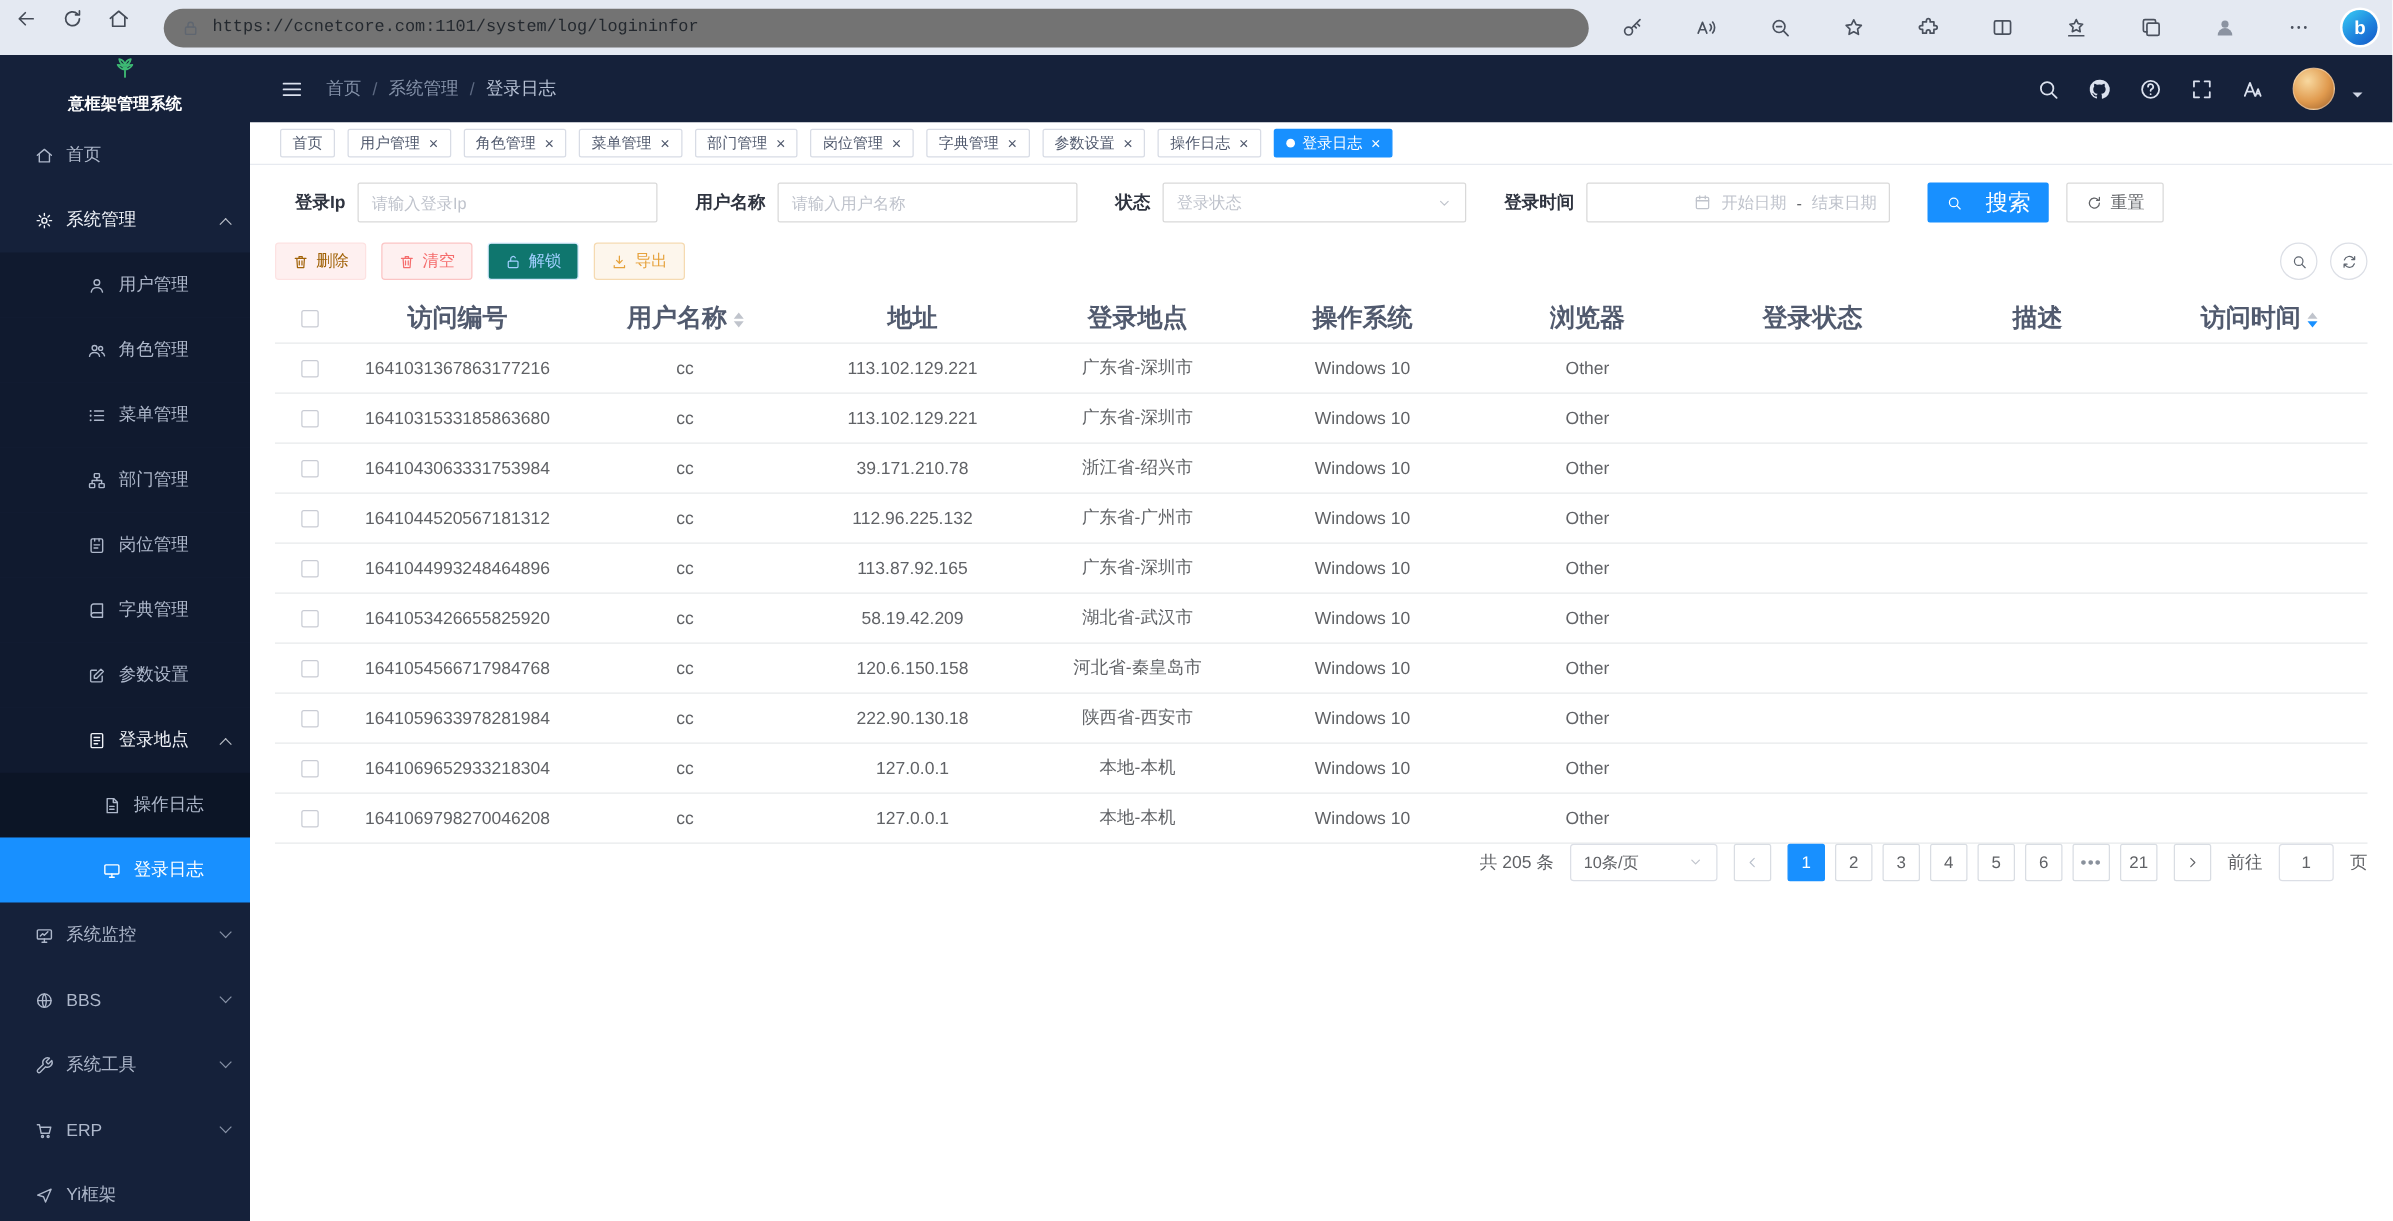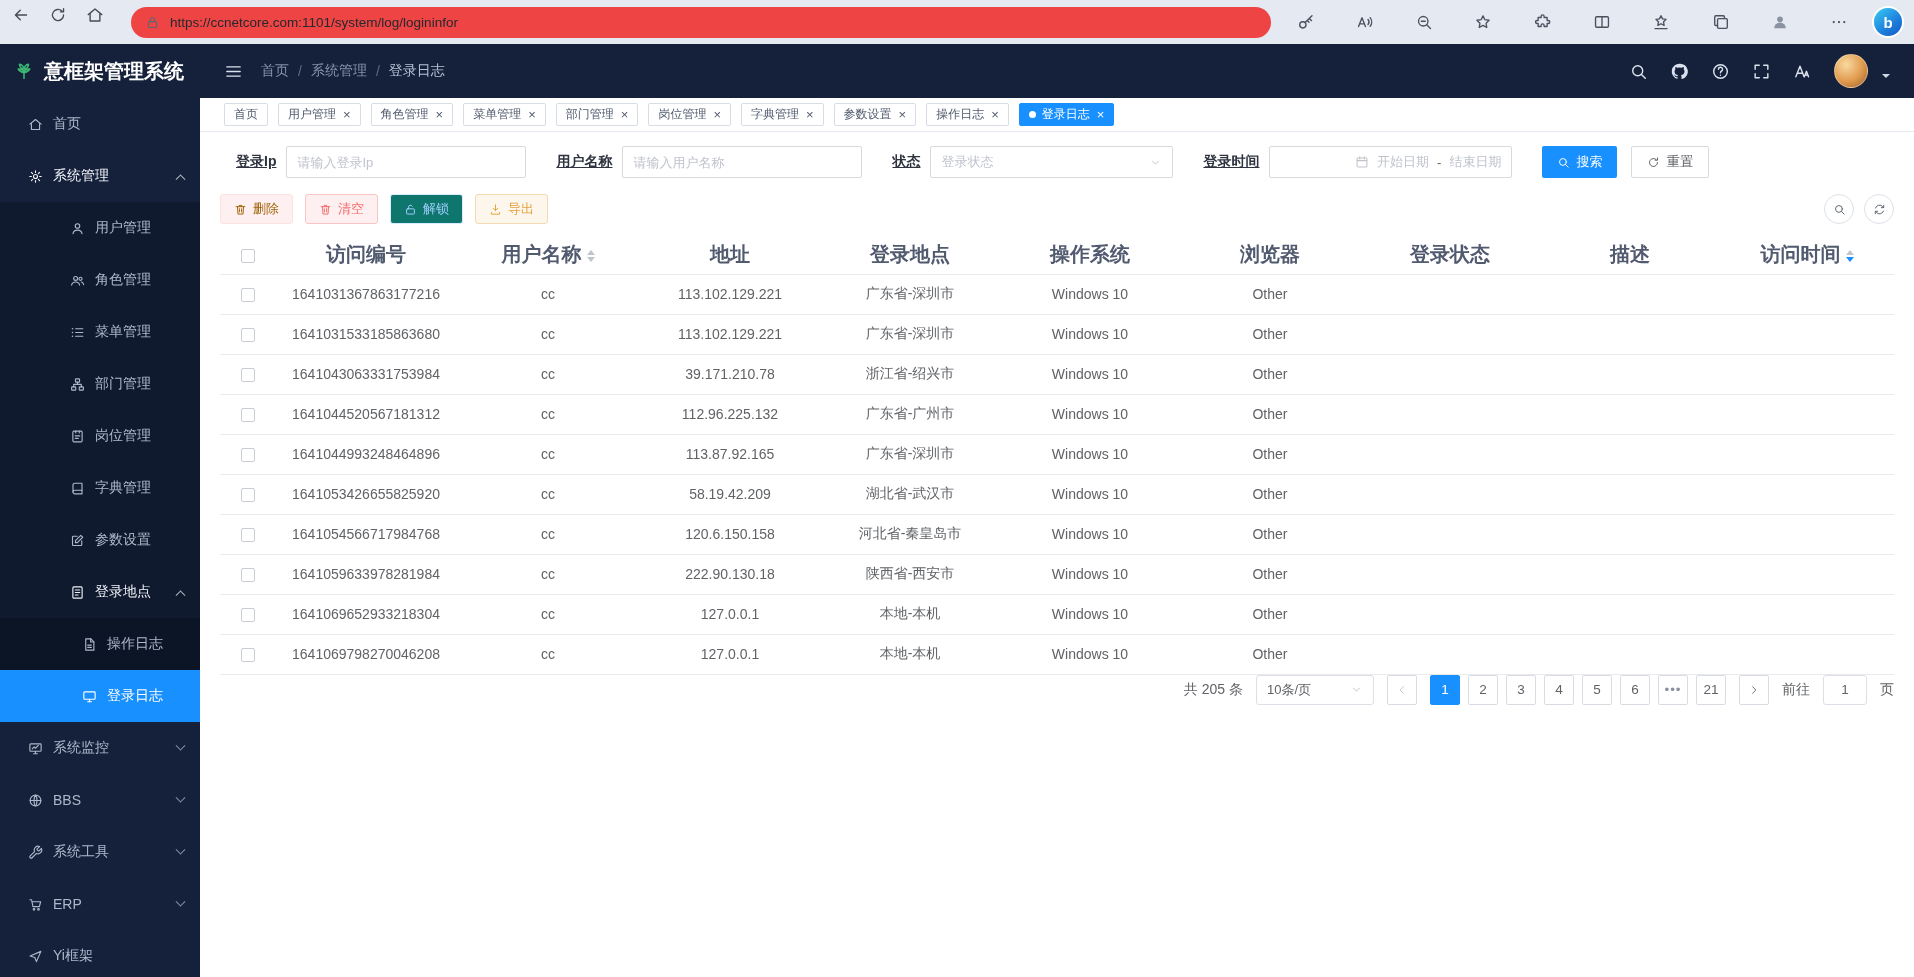--- a/index.html
+++ b/index.html
@@ -6,32 +6,32 @@
   html,body{width:1914px;height:977px;overflow:hidden;background:#fff;
     font-family:"Liberation Sans","DejaVu Sans",sans-serif;}
   svg{display:block;width:100%;height:100%;}
 
   
   .browser-bar{height:44px;background:#e4e9f2;display:flex;align-items:center;gap:4px;padding:0 12px;}
   .b-icon{width:33px;height:33px;border-radius:6px;display:flex;align-items:center;justify-content:center;color:#444b57;flex:0 0 auto;cursor:pointer;}
   .b-icon span.svgbox,.b-icon{line-height:0;}
   .b-icon > svg, .b-icon [data-icon] svg{width:18px;height:18px;}
   .b-icon [data-icon]{width:18px;height:18px;display:block;}
-  .address-bar{width:1140px;height:31px;background:#ef4444;border-radius:16px;display:flex;align-items:center;gap:10px;padding:0 14px;margin:15px 8px;cursor:text;}
+  .address-bar{width:1140px;height:31px;background:#737373;border-radius:16px;display:flex;align-items:center;gap:10px;padding:0 14px;margin:15px 8px;cursor:text;font-family:Liberation Mono, monospace;}
   .address-bar .addr-icon{width:15px;height:15px;color:#5f6670;flex:0 0 auto;}
   .address-bar .url{font-size:13.5px;color:#24292f;white-space:nowrap;}
   .b-actions{flex:1;display:flex;align-items:center;justify-content:space-between;padding:0 6px;}
   .b-actions .b-icon{color:#4a515e;}
   .b-actions .b-icon[data-name="browser-profile-icon"]{color:#8b93a1;}
   .bing{width:28px;height:28px;border-radius:50%;background:linear-gradient(140deg,#35c1f1 10%,#1d7fdc 60%,#1458c6);color:#fff;font-weight:bold;font-size:15px;display:flex;align-items:center;justify-content:center;margin-left:8px;cursor:pointer;box-shadow:0 0 0 2px #fff;}
 
   
   .app{display:flex;height:933px;}
   .sidebar{width:200px;flex:0 0 200px;background:#15213a;color:#aeb8cb;overflow:hidden;}
-  .logo{height:54px;display:flex;align-items:center;gap:10px;padding:0 14px;color:#fff;font-weight:bold;font-size:20px;white-space:nowrap;}
+  .logo{height:54px;display:flex;align-items:center;gap:10px;padding:0 4px;color:#fff;font-weight:bold;font-size:13px;white-space:nowrap;flex-direction:column;}
   .logo-icon{width:20px;height:20px;color:#3db873;flex:0 0 auto;}
   .menu-item{height:52px;display:flex;align-items:center;gap:10px;padding:0 16px 0 28px;font-size:14px;cursor:pointer;white-space:nowrap;}
   .menu-item .micon{width:15px;height:15px;flex:0 0 auto;}
   .menu-item.level1{background:#101a2f;padding-left:70px;}
   .menu-item.level2{background:#0c1526;padding-left:82px;}
   .menu-item.open{color:#f0f3f8;}
   .menu-item.active{background:#1890ff;color:#fff;}
   .chev{width:7px;height:7px;border-right:1.6px solid currentColor;border-bottom:1.6px solid currentColor;margin-left:auto;opacity:.75;flex:0 0 auto;}
   .chev.up{transform:rotate(-135deg) translate(-2px,-2px);}
   .chev.down{transform:rotate(45deg) translate(-2px,-2px);}
@@ -52,29 +52,29 @@
   .tab{height:23px;display:flex;align-items:center;gap:6px;padding:0 9px;border:1px solid #d8dce5;border-radius:2px;font-size:12px;color:#515a6e;background:#fff;cursor:pointer;white-space:nowrap;}
   .tab.active{background:#1890ff;border-color:#1890ff;color:#fff;}
   .tab .dot{width:7px;height:7px;border-radius:50%;background:#fff;}
   .tab .close{font-size:13px;line-height:1;margin-left:1px;}
 
   
   .content{flex:1;background:#fff;padding:14px 20px 0 20px;overflow:hidden;}
 
   .filter-bar{display:flex;align-items:center;padding-left:16px;}
   .fgroup{display:flex;align-items:center;gap:10px;margin-right:30px;}
-  .flabel{font-weight:bold;font-size:14px;color:#2f3440;white-space:nowrap;text-decoration:underline;}
+  .flabel{font-weight:bold;font-size:14px;color:#2f3440;white-space:nowrap;}
   .finput{width:240px;height:32px;border:1px solid #d9d9d9;border-radius:2px;padding:0 10px;font-size:13px;color:#606266;outline:none;font-family:inherit;}
   .finput::placeholder{color:#bfc3cc;}
   .fselect,.fdate{width:243px;height:32px;border:1px solid #d9d9d9;border-radius:2px;display:flex;align-items:center;gap:8px;padding:0 10px;font-size:13px;color:#bfc3cc;cursor:pointer;background:#fff;justify-content:flex-end;}
   .fselect{justify-content:space-between;}
   .sel-caret{width:13px;height:13px;color:#c0c4cc;flex:0 0 auto;}
   .cal{width:14px;height:14px;color:#c0c4cc;flex:0 0 auto;}
   .fdate .sep{color:#606266;}
-  .btn-search{height:32px;padding:0 15px;background:#1890ff;color:#fff;border:none;border-radius:2px;display:flex;align-items:center;gap:6px;font-size:13px;cursor:pointer;font-family:inherit;}
+  .btn-search{height:32px;padding:0 15px;background:#1890ff;color:#fff;border:none;border-radius:2px;display:flex;align-items:center;gap:18px;font-size:18px;cursor:pointer;font-family:inherit;}
   .btn-reset{height:32px;padding:0 15px;background:#fff;color:#606266;border:1px solid #d9d9d9;border-radius:2px;display:flex;align-items:center;gap:6px;font-size:13.5px;cursor:pointer;margin-left:14px;font-family:inherit;}
   .bicon{width:13px;height:13px;display:block;flex:0 0 auto;}
 
   .toolbar{display:flex;align-items:center;margin-top:16px;}
   .tgroup{display:flex;gap:12px;}
   .tbtn{height:30px;padding:0 13px;border-radius:3px;font-size:13px;display:flex;align-items:center;gap:6px;cursor:pointer;border:1px solid;font-family:inherit;}
   .tbtn.danger{background:#fef0f0;border-color:#fbc4c4;color:#f56c6c;}
   .tbtn.danger.disabled{border-color:#fde2e2;color:#a16207;cursor:not-allowed;}
   .tbtn.primary{background:#0f766e;border-color:#d9ecff;color:#409eff;}
   .tbtn.primary.disabled{color:#a0cfff;cursor:not-allowed;}

